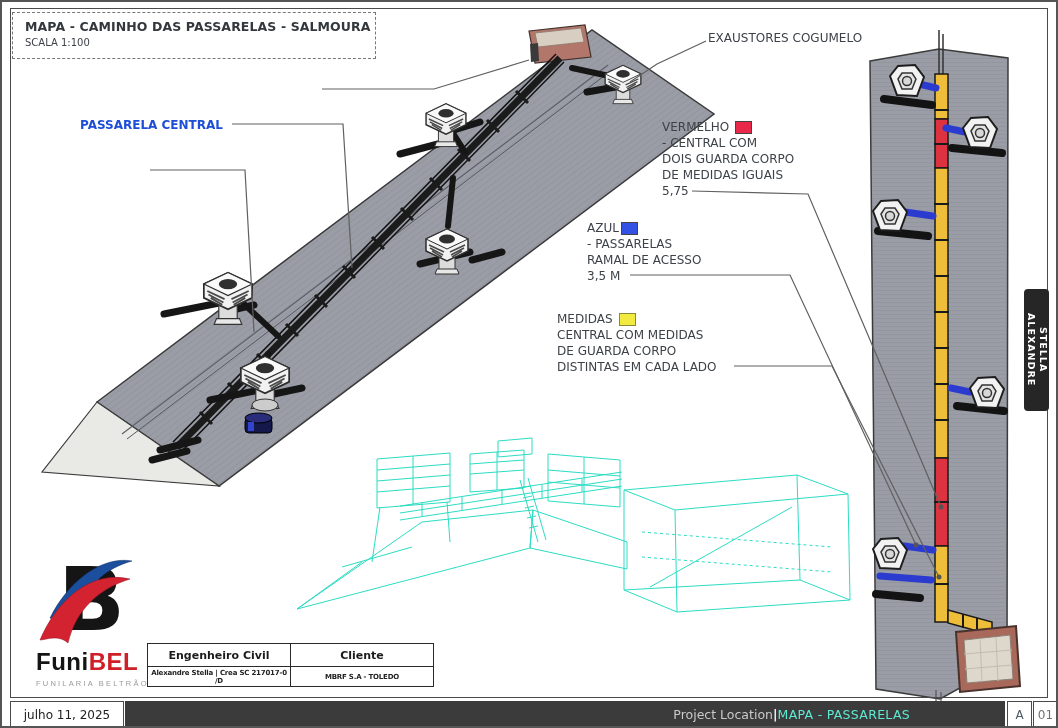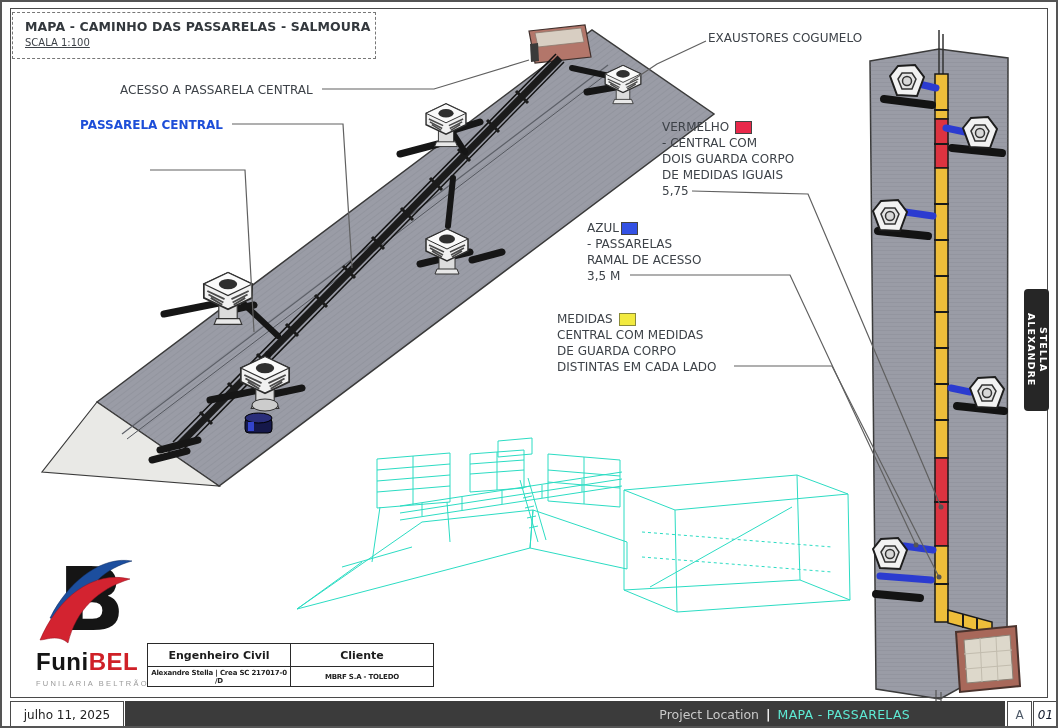--- a/index.html
+++ b/index.html
@@ -6,21 +6,21 @@
   .page{position:relative;width:1058px;height:728px;background:#ffffff;
         border:2px solid #555;box-sizing:border-box;overflow:hidden;
         font-family:"DejaVu Sans",sans-serif;color:#3d4248;}
   .art{position:absolute;left:0;top:0;width:1058px;height:728px;}
   .inner-frame{position:absolute;left:8px;top:6px;width:1038px;height:690px;
         border:1.5px solid #4a4a4a;box-sizing:border-box;pointer-events:none;}
   
   .title-box{position:absolute;left:10px;top:10px;width:364px;height:47px;
         border:1.5px dashed #777;box-sizing:border-box;padding:6px 12px;background:#fff;}
   .title-box .t1{font-size:12.5px;font-weight:bold;white-space:nowrap;letter-spacing:0.1px;color:#33383d;}
-  .title-box .t2{font-size:10px;margin-top:3px;color:#3d4248;text-decoration:underline;}
+  .title-box .t2{font-size:10px;margin-top:3px;color:#3d4248;}
   
   .lbl{position:absolute;font-size:12px;line-height:16px;white-space:nowrap;color:#3d4248;}
   .lbl.bold{font-weight:bold;color:#1d4ed8;}
   
   .legend{position:absolute;font-size:12px;line-height:16px;color:#3d4248;}
   .legend .row{display:flex;align-items:center;height:16px;white-space:nowrap;}
   .swatch{display:inline-block;width:17px;height:13px;margin-left:6px;
         border:1px solid #444;box-sizing:border-box;}
   .swatch.yellow{border-color:#8a8a3a;}
   
@@ -42,29 +42,29 @@
         background:#fff;}
   .info-table th,.info-table td{border:1.5px solid #2a2a2a;text-align:center;}
   .info-table th{width:140px;height:20px;font-size:11px;font-weight:bold;color:#1c1c1c;}
   .info-table td{height:17px;font-size:7px;font-weight:bold;letter-spacing:-0.2px;color:#222;}
   
   .date-box{position:absolute;left:8px;top:699px;width:114px;height:27px;background:#fff;
         border:1.5px solid #4a4a4a;box-sizing:border-box;display:flex;align-items:center;
         justify-content:center;font-size:12px;color:#222;}
   .foot-bar{position:absolute;left:123px;top:699px;width:880px;height:27px;background:#3b3b3b;
         display:flex;align-items:center;justify-content:flex-end;padding-right:95px;
-        box-sizing:border-box;gap:7px;font-size:12.5px;}
+        box-sizing:border-box;font-size:12.5px;}
   .foot-bar .loc{color:#c9c9c9;}
   .foot-bar .div{color:#f2f2f2;font-weight:bold;}
   .foot-bar .proj{color:#5eead4;font-weight:normal;letter-spacing:0.3px;}
   .rev-box,.sheet-box{position:absolute;top:699px;height:27px;width:25px;background:#fff;
         border:1.5px solid #4a4a4a;box-sizing:border-box;display:flex;align-items:center;
         justify-content:center;font-size:12px;color:#4e5a68;}
   .rev-box{left:1005px;}
-  .sheet-box{left:1031px;color:#0f172a;font-style:italic;}
+  .sheet-box{left:1031px;color:#737373;}
 </style>
 </head>
 <body>
 
 <div class="page">
 
   <svg class="art" viewBox="0 0 1058 728" xmlns="http://www.w3.org/2000/svg">
     <defs>
       <pattern id="hatchMain" width="5" height="5" patternUnits="userSpaceOnUse" patternTransform="rotate(-37)">
         <line x1="0" y1="0" x2="5" y2="0" stroke="#6f727b" stroke-width="0.8"></line>
@@ -215,21 +215,20 @@
     </g>
   </svg>
 
   <div class="inner-frame"></div>
 
   <div class="title-box">
     <div class="t1">MAPA - CAMINHO DAS PASSARELAS - SALMOURA</div>
     <div class="t2">SCALA 1:100</div>
   </div>
 
-  <div class="lbl" style="left:118px;top:80px;">ACESSO A PASSARELA CENTRAL</div>
   <div class="lbl" style="left:706px;top:28px;">EXAUSTORES COGUMELO</div>
   <div class="lbl bold" style="left:78px;top:115px;">PASSARELA CENTRAL</div>
 
   <div class="legend" style="left:660px;top:117px;">
     <div class="row">
       <span>VERMELHO</span>
       <span class="swatch" style="background: rgb(233, 40, 74);"></span>
     </div>
     <div class="row">- CENTRAL COM</div>
     <div class="row">DOIS GUARDA CORPO</div>

